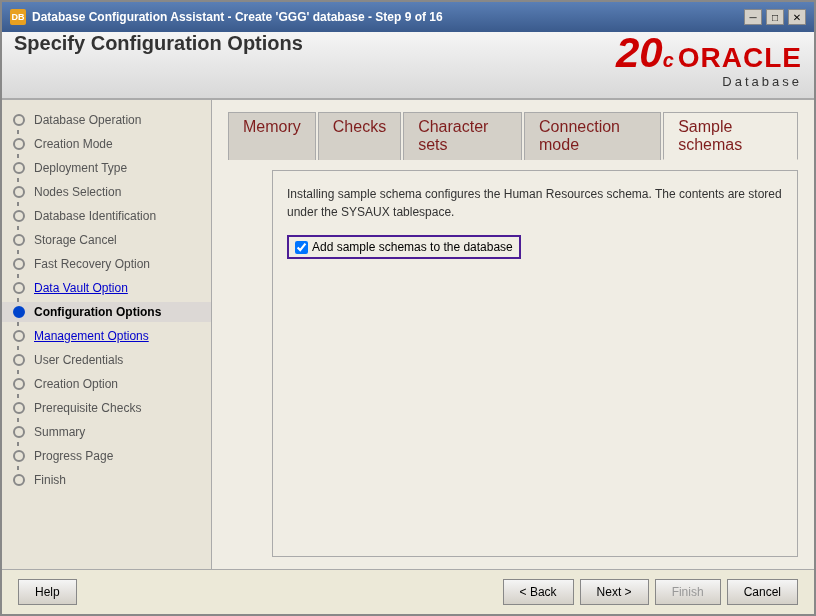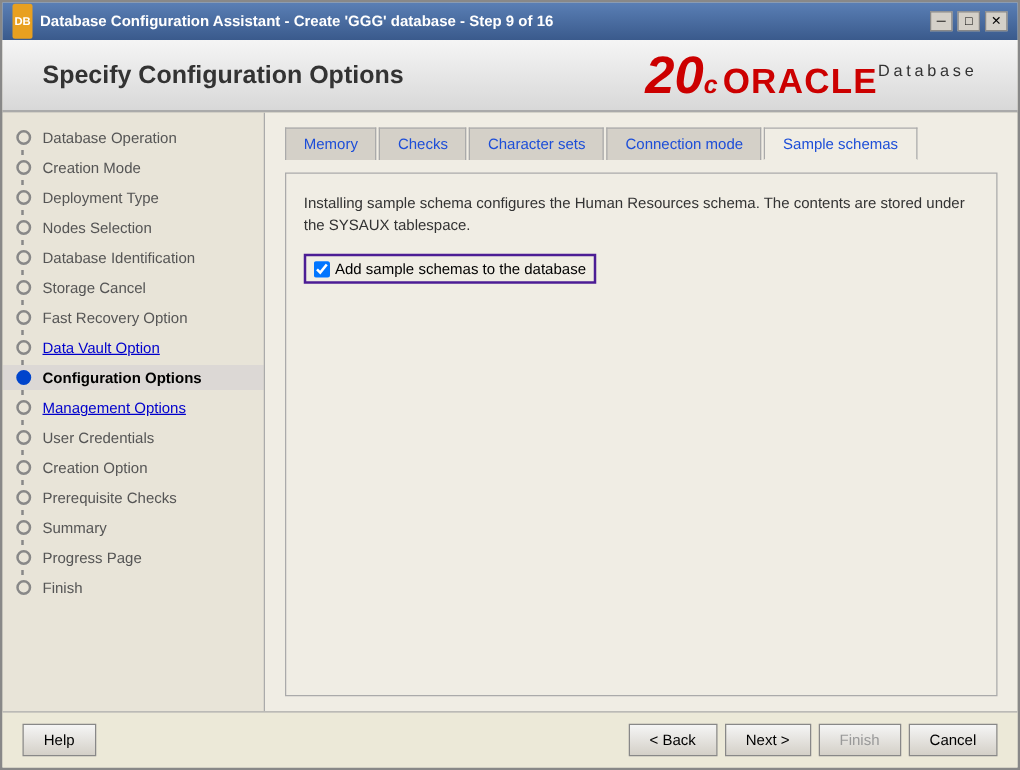--- a/index.html
+++ b/index.html
@@ -35,21 +35,21 @@
       display: flex;
       align-items: center;
       gap: 6px;
       color: white;
       font-size: 12px;
       font-weight: bold;
     }
 
     .title-icon {
       width: 16px;
-      height: 28px;
+      height: 16px;
       background: #e8a020;
       border-radius: 2px;
       display: flex;
       align-items: center;
       justify-content: center;
       font-size: 9px;
       color: white;
       font-weight: bold;
     }
 
@@ -65,26 +65,25 @@
       border: 1px solid #888;
       display: flex;
       align-items: center;
       justify-content: center;
       font-size: 10px;
       cursor: pointer;
       color: #000;
     }
 
     .header-bar {
-      height: 58px;
+      height: 68px;
       background: linear-gradient(to bottom, #f5f5f5, #d8d8d8);
       display: flex;
-      align-items: center;
       justify-content: space-between;
-      padding: 0 32px;
+      padding: 0 12px;
       border-bottom: 2px solid #aaa;
       flex-shrink: 0;
     }
 
     .header-title {
       font-size: 20px;
       font-weight: bold;
       color: #333;
     }
 
@@ -116,36 +115,37 @@
       gap: 2px;
       margin-bottom: 10px;
     }
 
     .tab {
       padding: 5px 14px;
       background: #d4d0c8;
       border: 1px solid #aaa;
       border-bottom: none;
       cursor: pointer;
-      font-size: 12px;
-      color: #1d4ed8;
+      font-size: 16px;
+      color: #7f1d1d;
     }
 
     .tab.active {
       background: #f0ede4;
       border-bottom: 1px solid #f0ede4;
       font-weight: normal;
       z-index: 1;
     }
 
     .tab-content {
       border: 1px solid #aaa;
       background: #f0ede4;
       padding: 14px;
       flex: 1;
+      margin-left: 44px;
     }
 
     .tab-description {
       margin-bottom: 14px;
       line-height: 1.5;
       color: #333;
     }
 
     .checkbox-row {
       display: flex;
@@ -288,21 +288,21 @@
     .logo-database {
       font-size: 13px;
       color: #333;
       letter-spacing: 3px;
       display: block;
       text-align: right;
     }
 
     .logo-right {
       display: flex;
-      flex-direction: row;
+      flex-direction: column;
       justify-content: center;
     }
   </style>
 </head>
 <body>
 
 <div class="window">
 
   <div class="title-bar">
     <div class="title-bar-left">

